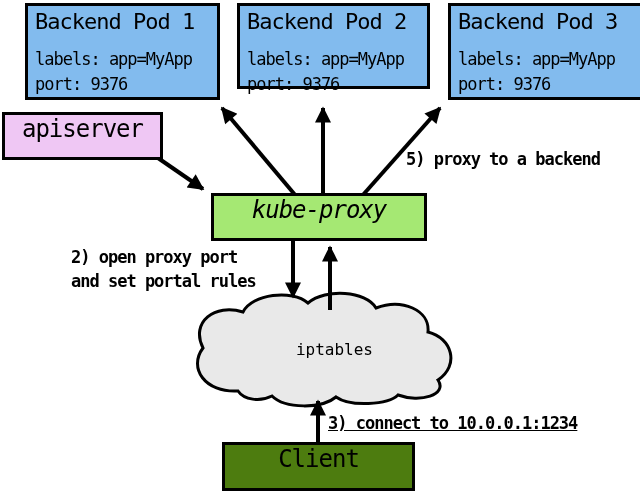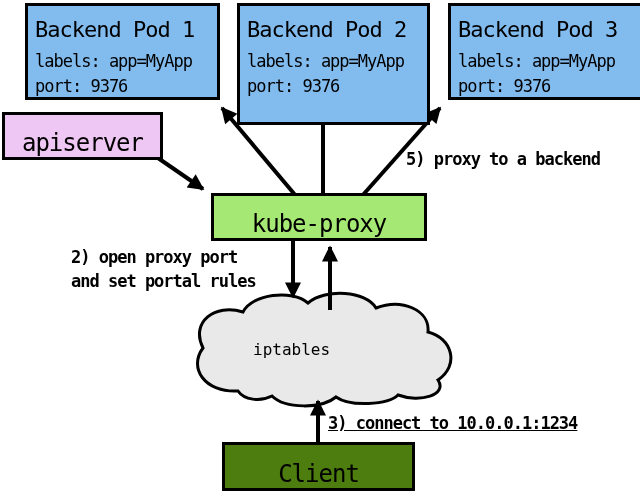--- a/index.html
+++ b/index.html
@@ -5,41 +5,41 @@
   html,body{margin:0;padding:0;background:#ffffff;}
   #stage{
     position:relative;width:640px;height:494px;background:#ffffff;overflow:hidden;
     font-family:"DejaVu Sans Mono",monospace;color:#000;
   }
   #arrow-layer{position:absolute;left:0;top:0;width:640px;height:494px;}
   .node{
     position:absolute;border:3px solid #000;box-sizing:border-box;
   }
   .pod{
-    background:#82BBEE;padding:8px 7px 0 7px;
+    background:#82BBEE;padding:0 7px 0 7px;
   }
   .pod-title{
     font-size:22px;line-height:32px;letter-spacing:-1px;white-space:nowrap;
   }
   .pod-line{
     font-size:17px;line-height:25px;letter-spacing:-1px;white-space:nowrap;
   }
-  .pod-line.first{margin-top:3px;}
+  .pod-line.first{margin-top:9px;}
   .label-box{
-    display:flex;align-items:flex-end;justify-content:center;
+    display:flex;align-items:flex-start;justify-content:center;
     font-size:24px;letter-spacing:-1px;
   }
   #apiserver-box{left:2px;top:112px;width:161px;height:48px;background:#EFC7F4;}
-  #kube-proxy-box{left:211px;top:193px;width:216px;height:48px;background:#A5E873;}
+  #kube-proxy-box{left:211px;top:193px;width:216px;height:48px;background:#A5E873;font-style:italic;}
   #client-box{left:222px;top:442px;width:193px;height:49px;background:#4d7c0f;}
   #pod1{left:25px;top:3px;width:195px;height:97px;}
-  #pod2{left:237px;top:3px;width:193px;height:122px;}
+  #pod2{left:237px;top:3px;width:193px;height:86px;}
   #pod3{left:448px;top:3px;width:220px;height:97px;}
   #iptables-label{
-    position:absolute;left:253px;top:340px;width:120px;text-align:left;
+    position:absolute;left:253px;top:340px;width:120px;text-align:right;
     font-size:16px;line-height:20px;
   }
   .annotation{
     position:absolute;font-weight:bold;font-size:17px;line-height:24px;
     letter-spacing:-1px;white-space:pre-line;
   }
   #ann-step1{left:14px;top:176px;}
   #ann-step2{left:71px;top:245px;}
   #ann-step3{left:328px;top:411px;text-decoration:underline;}
   #ann-step4{left:348px;top:249px;}

